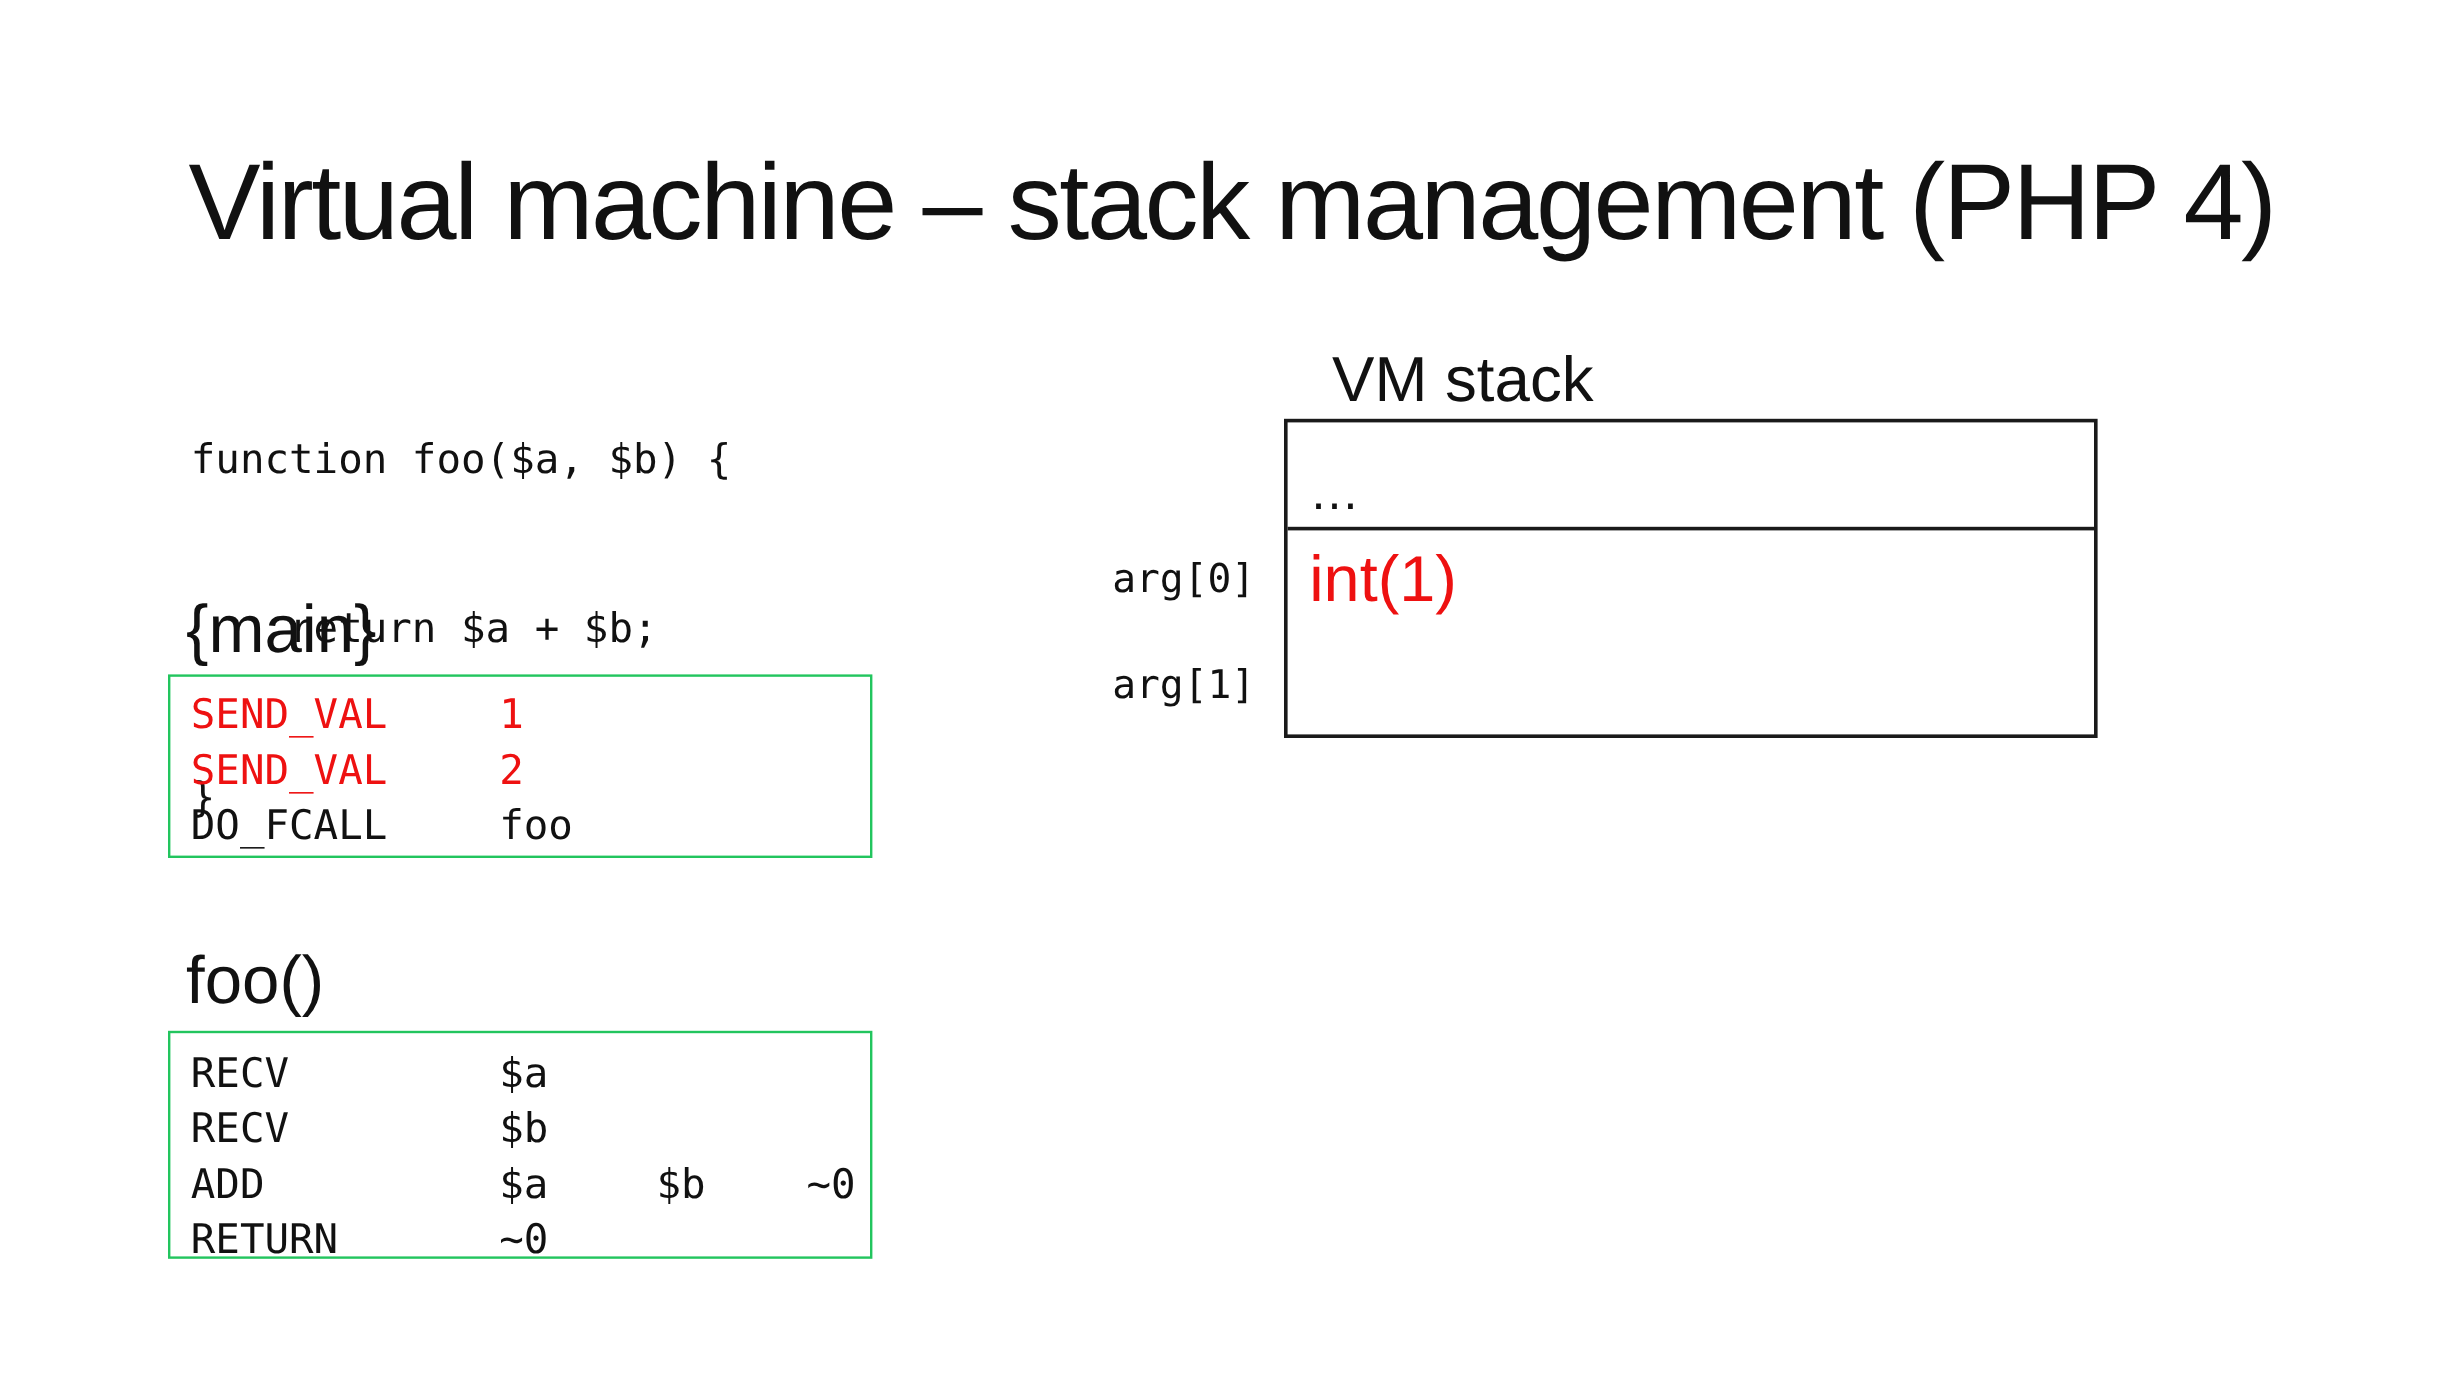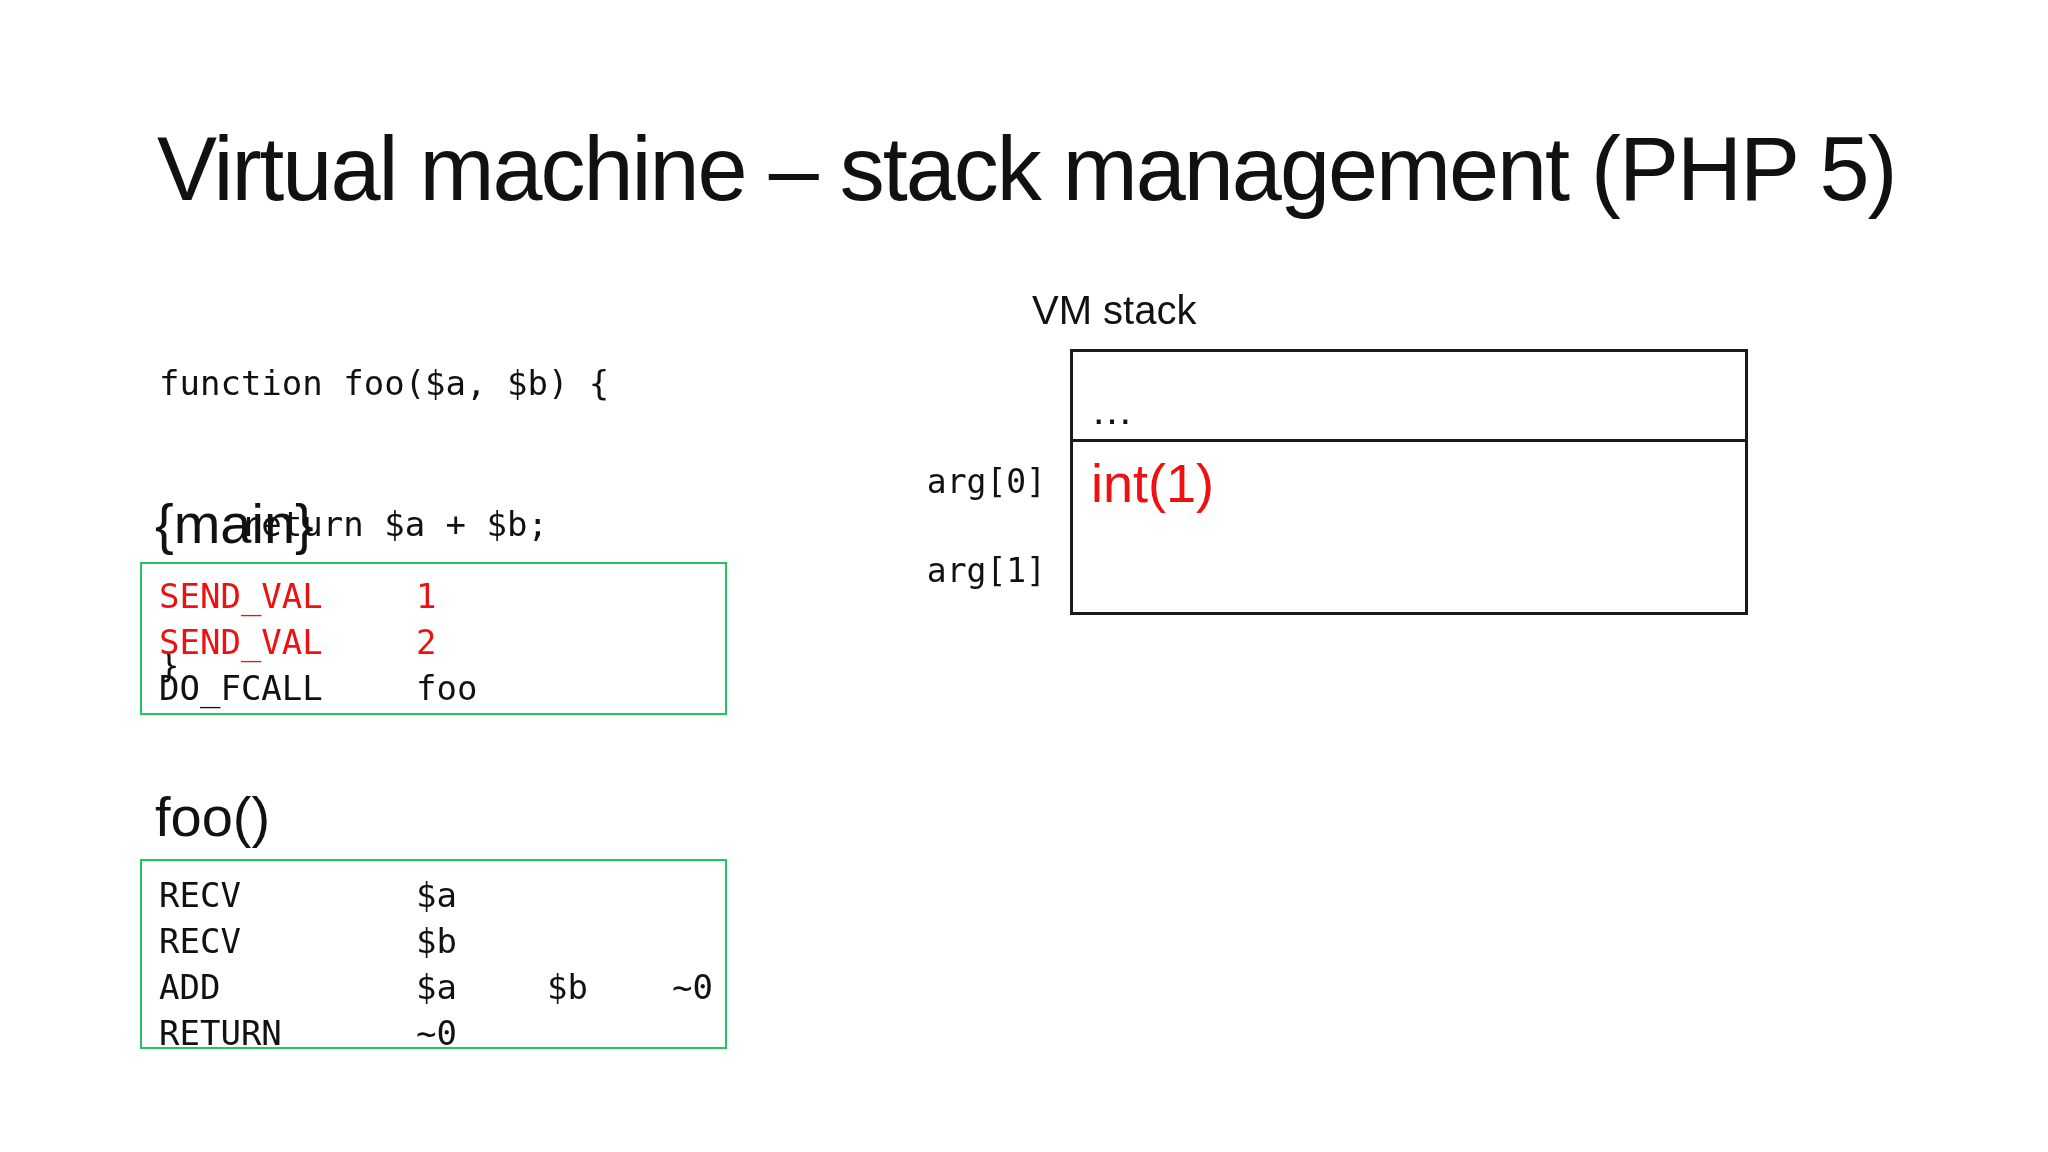--- a/index.html
+++ b/index.html
@@ -44,22 +44,22 @@
   .op-box.foo  { top: 859px; height: 190px; padding-top: 11px; }
 
   .instr {
     display: grid;
     grid-template-columns: 257px 131px 125px 1fr;
     padding-left: 17px;
     white-space: pre;
   }
 
   .vm-label {
-    position: absolute; left: 1032px; top: 287px;
-    font-size: 40px; line-height: 1.15; white-space: nowrap; text-align: right;
+    position: absolute; left: 1110px; top: 287px;
+    font-size: 53px; line-height: 1.15; white-space: nowrap; text-align: right;
   }
 
   .vm-stack {
     position: absolute; left: 1070px; top: 349px;
     width: 678px; height: 266px;
     border: 3px solid #1a1a1a;
     box-sizing: border-box;
     display: grid;
     grid-template-rows: 1fr 1fr 1fr;
   }
@@ -73,21 +73,21 @@
     text-align: right;
     font-size: 33px; line-height: 46px;
     white-space: nowrap;
   }
   .arg-label.a0 { top: 459px; }
   .arg-label.a1 { top: 548px; }
 </style>
 </head>
 <body style="background: rgb(255, 255, 255);">
 
-<div class="slide-title">Virtual machine – stack management (PHP 5)</div>
+<div class="slide-title">Virtual machine – stack management (PHP 4)</div>
 
 <div class="src-code mono">
   <div>function foo($a, $b) {</div>
   <div>    return $a + $b;</div>
   <div>}</div>
 </div>
 
 <div class="frame-label main">{main}</div>
 
 <div class="op-box main mono">

